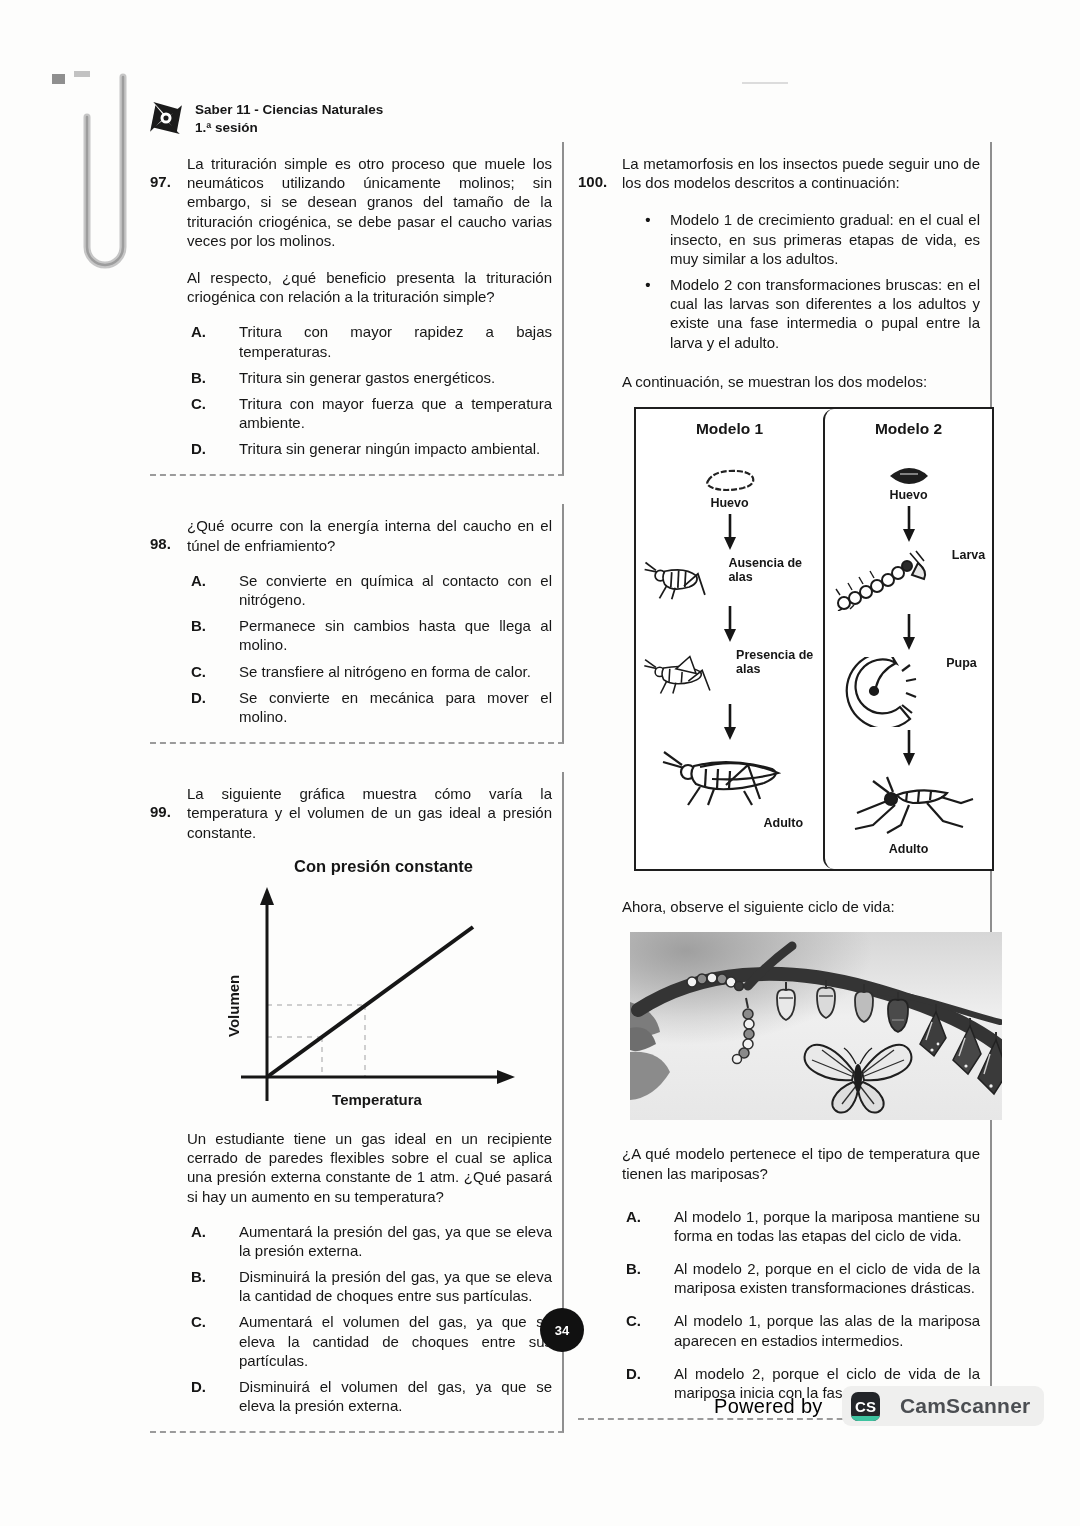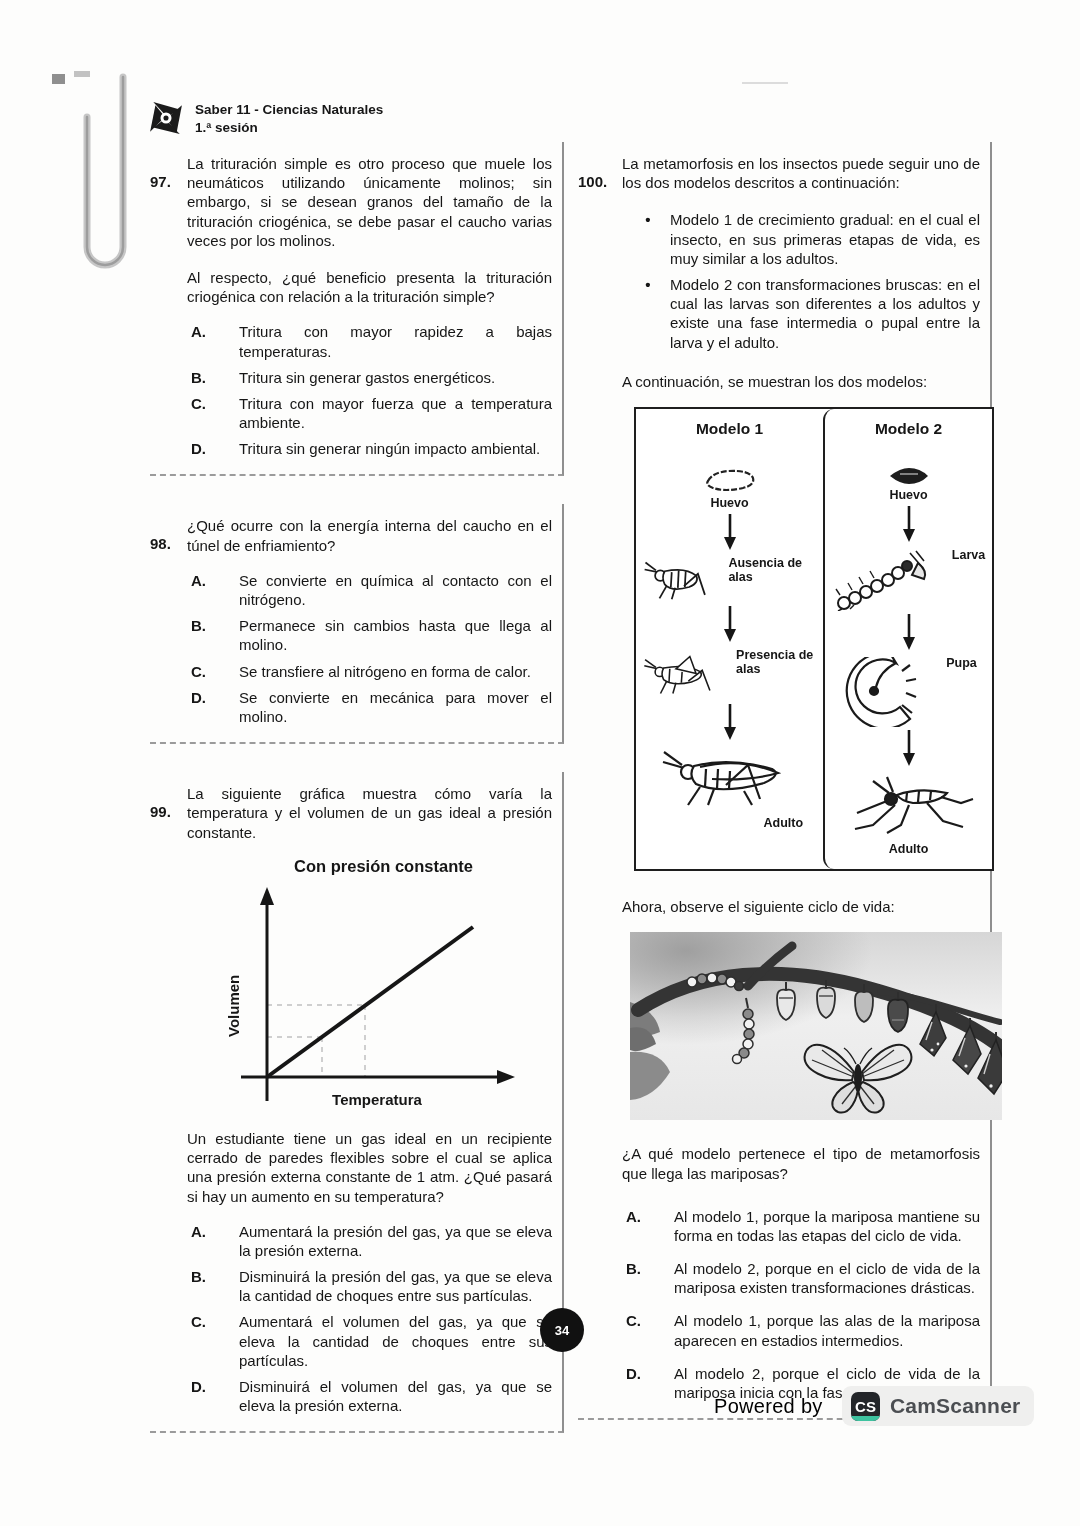--- a/index.html
+++ b/index.html
@@ -47,21 +47,21 @@
   .cap{margin:20px 0 0 0;}
   
   .page-badge{
     position:absolute;left:540px;top:1308px;width:44px;height:44px;border-radius:50%;
     background:#111;color:#fff;font-weight:bold;font-size:13px;
     display:flex;align-items:center;justify-content:center;
   }
   .powered{position:absolute;left:714px;top:1395px;color:#000000;font-size:20px;letter-spacing:.3px;}
   .cs-pill{
     position:absolute;left:842px;top:1386px;height:40px;border-radius:9px;background:#efefee;
-    display:flex;align-items:center;gap:10px;padding:0 14px 0 9px;
+    display:flex;align-items:center;gap:20px;padding:0 14px 0 9px;
   }
   .cs-logo{width:29px;height:29px;border-radius:7px;background:#232529;position:relative;
     display:flex;align-items:center;justify-content:center;color:#fff;font-weight:bold;font-size:15px;overflow:hidden;}
   .cs-logo::after{content:"";position:absolute;left:0;right:0;bottom:0;height:5px;background:#3fc3a0;}
   .cs-name{color:#4b4e52;font-size:21px;font-weight:bold;letter-spacing:.2px;}
   
   .clip{position:absolute;left:48px;top:62px;}
   .artifact-dash{position:absolute;left:742px;top:82px;width:46px;height:5px;
     border-top:2px solid #d8d8d8;opacity:.9;}
 </style>
@@ -464,21 +464,21 @@
               <path d="M232,142 L264,118"></path>
               <path d="M232,145 L274,128"></path>
             <path d="M226,154 L212,172"></path>
               <path d="M230,154 L244,172"></path>
           </g>
           <ellipse cx="228" cy="146" rx="4" ry="14" fill="#1c1c1c" stroke="none"></ellipse>
           <path d="M226,132 Q220,120 214,116 M230,132 Q236,120 242,116" fill="none" stroke-width="1.4"></path>
         </g>
       </svg>
 
-      <p class="para cap" style="margin-top:24px;">¿A qué modelo pertenece el tipo de metamorfosis que llega las mariposas?</p>
+      <p class="para cap" style="margin-top:24px;">¿A qué modelo pertenece el tipo de temperatura que tienen las mariposas?</p>
 
       <div class="opts" style="margin-top:24px;">
         <div class="opt" style="margin-top:14px;">
           <span class="key">A.</span>
           <span class="txt">Al modelo 1, porque la mariposa mantiene su forma en todas las etapas del ciclo de vida.</span>
         </div>
         <div class="opt" style="margin-top:14px;">
           <span class="key">B.</span>
           <span class="txt">Al modelo 2, porque en el ciclo de vida de la mariposa existen transformaciones drásticas.</span>
         </div>

